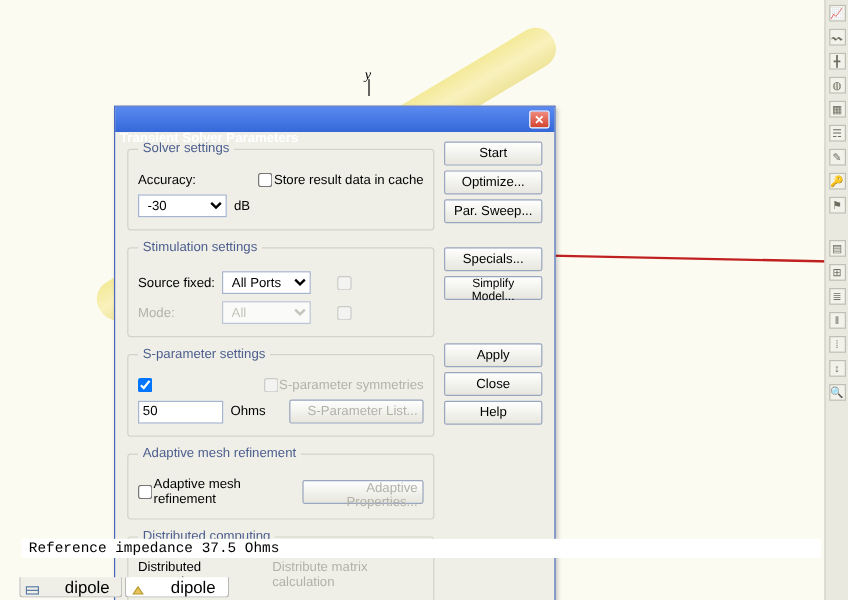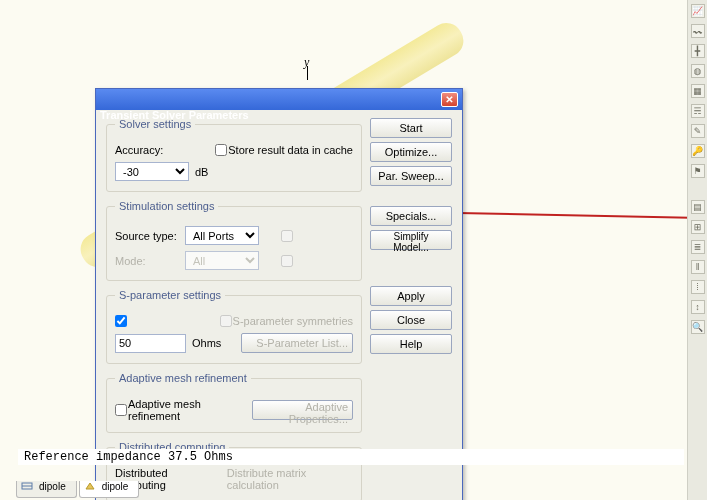--- a/index.html
+++ b/index.html
@@ -39,21 +39,21 @@
     .right-col .btn { width: 100%; text-align: center; }
     .btn.disabled { color: #b3b2a9; cursor: default; text-align: right; }
     .gap { height: 12px; }
     .gap2 { height: 28px; }
 
     
     .ref-bar { position: absolute; left: 18px; top: 449px; width: 666px; height: 16px; background: #fff; padding: 1px 6px; font-family: "Courier New", monospace; font-size: 12px; }
 
     
     .tabs { position: absolute; left: 16px; bottom: 2px; display: flex; gap: 2px; }
-    .tab { display: flex; gap: 6px; height: 17px; padding: 0 10px 0 4px; border: 1px solid #b9b9b9; border-top: none; background: #efefe8; font-size: 10px; border-radius: 0 0 3px 3px; }
+    .tab { display: flex; align-items: center; gap: 21px; height: 17px; padding: 0 10px 0 4px; border: 1px solid #b9b9b9; border-top: none; background: #efefe8; font-size: 14px; border-radius: 0 0 3px 3px; }
     .tab .ticon { width: 12px; height: 10px; display: inline-block; }
     .tab.active { background: #fff; }
 
     
     .rt { position: absolute; top: 0; right: 0; width: 20px; background: #e9e9e0; border-left: 1px solid #cfcfc5; height: 100%; display: flex; flex-direction: column; align-items: center; padding-top: 4px; gap: 6px; }
     .rt .rbtn { width: 14px; height: 14px; border: 1px solid #bfbfb3; background: #f2f2ea; display: flex; align-items: center; justify-content: center; font-size: 9px; color: #6d6d60; }
 
     
     .redline { position: absolute; height: 2px; background: #c02120; transform-origin: left center; }
   </style>
@@ -91,21 +91,21 @@
           <select>
             <option>-30</option>
           </select>
           <span>dB</span>
         </div>
       </fieldset>
 
       <fieldset>
         <legend>Stimulation settings</legend>
         <div class="row">
-          <label class="lbl">Source type:</label>
+          <label class="lbl">Source fixed:</label>
           <select>
             <option>All Ports</option>
           </select>
           <div style="width:10px"></div>
           <div class="chk disabled">
             <input type="checkbox" disabled="" style="">
           </div>
         </div>
         <div class="row">
           <label class="lbl muted">Mode:</label>

